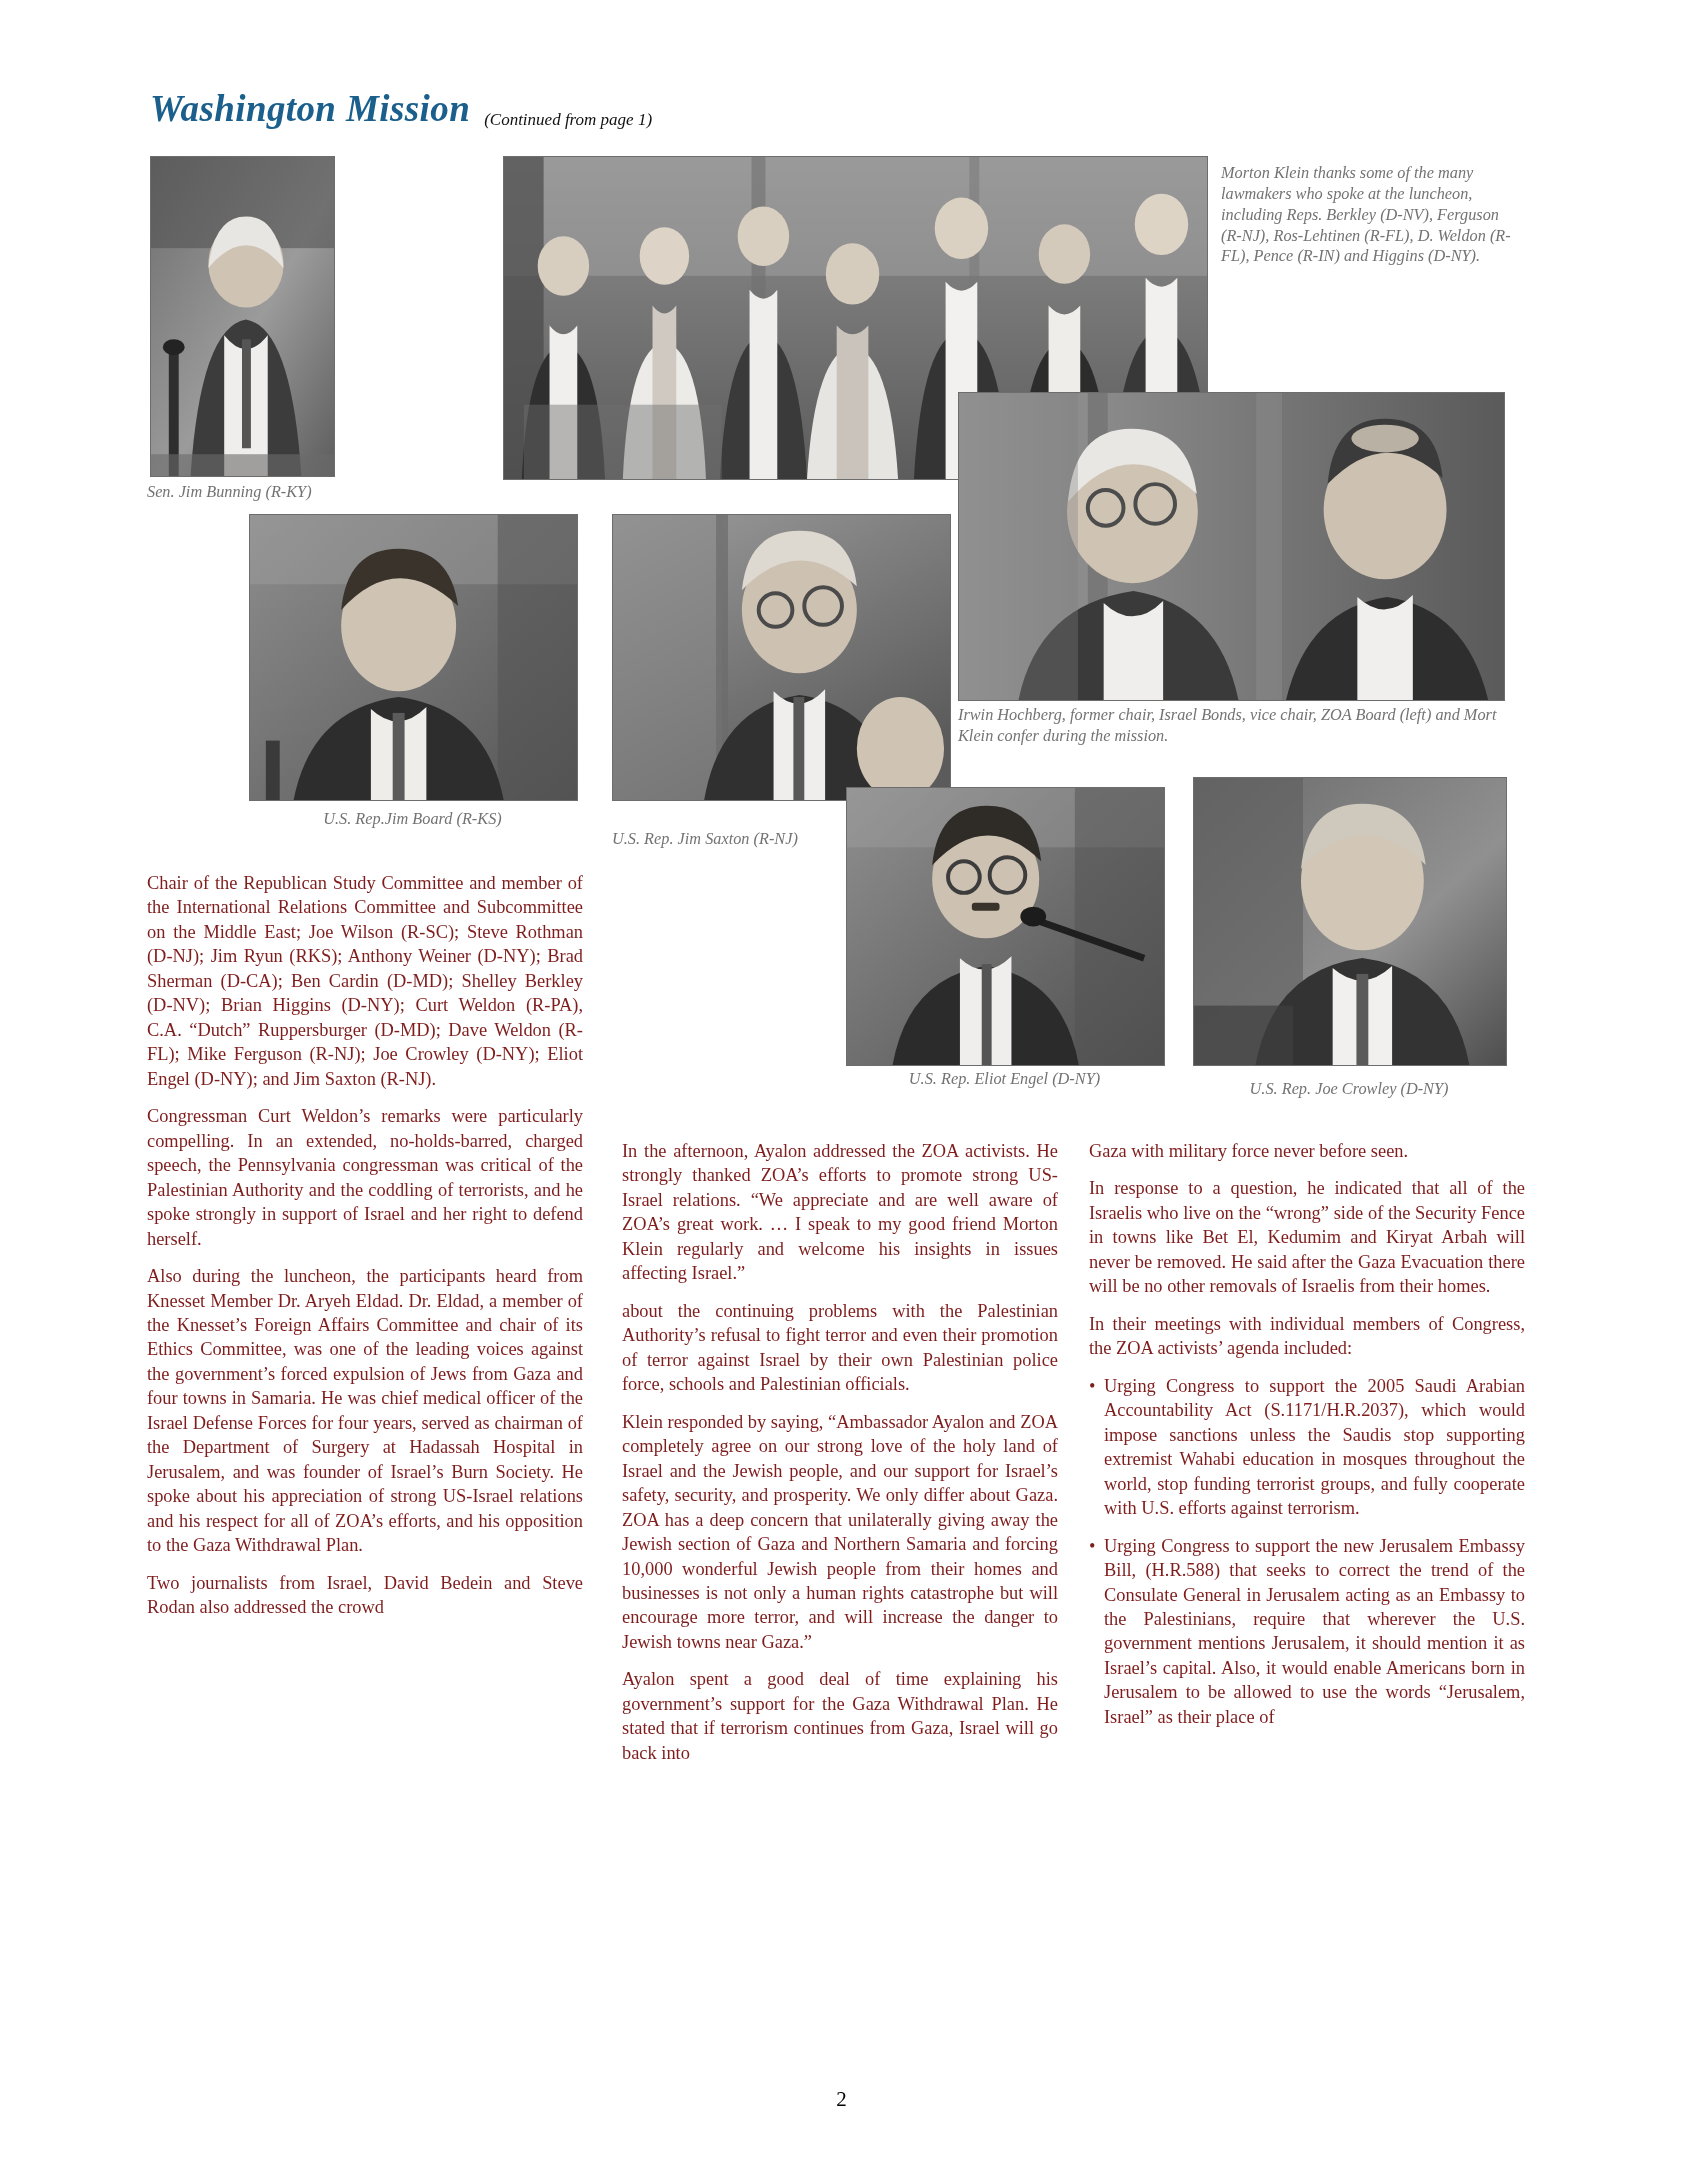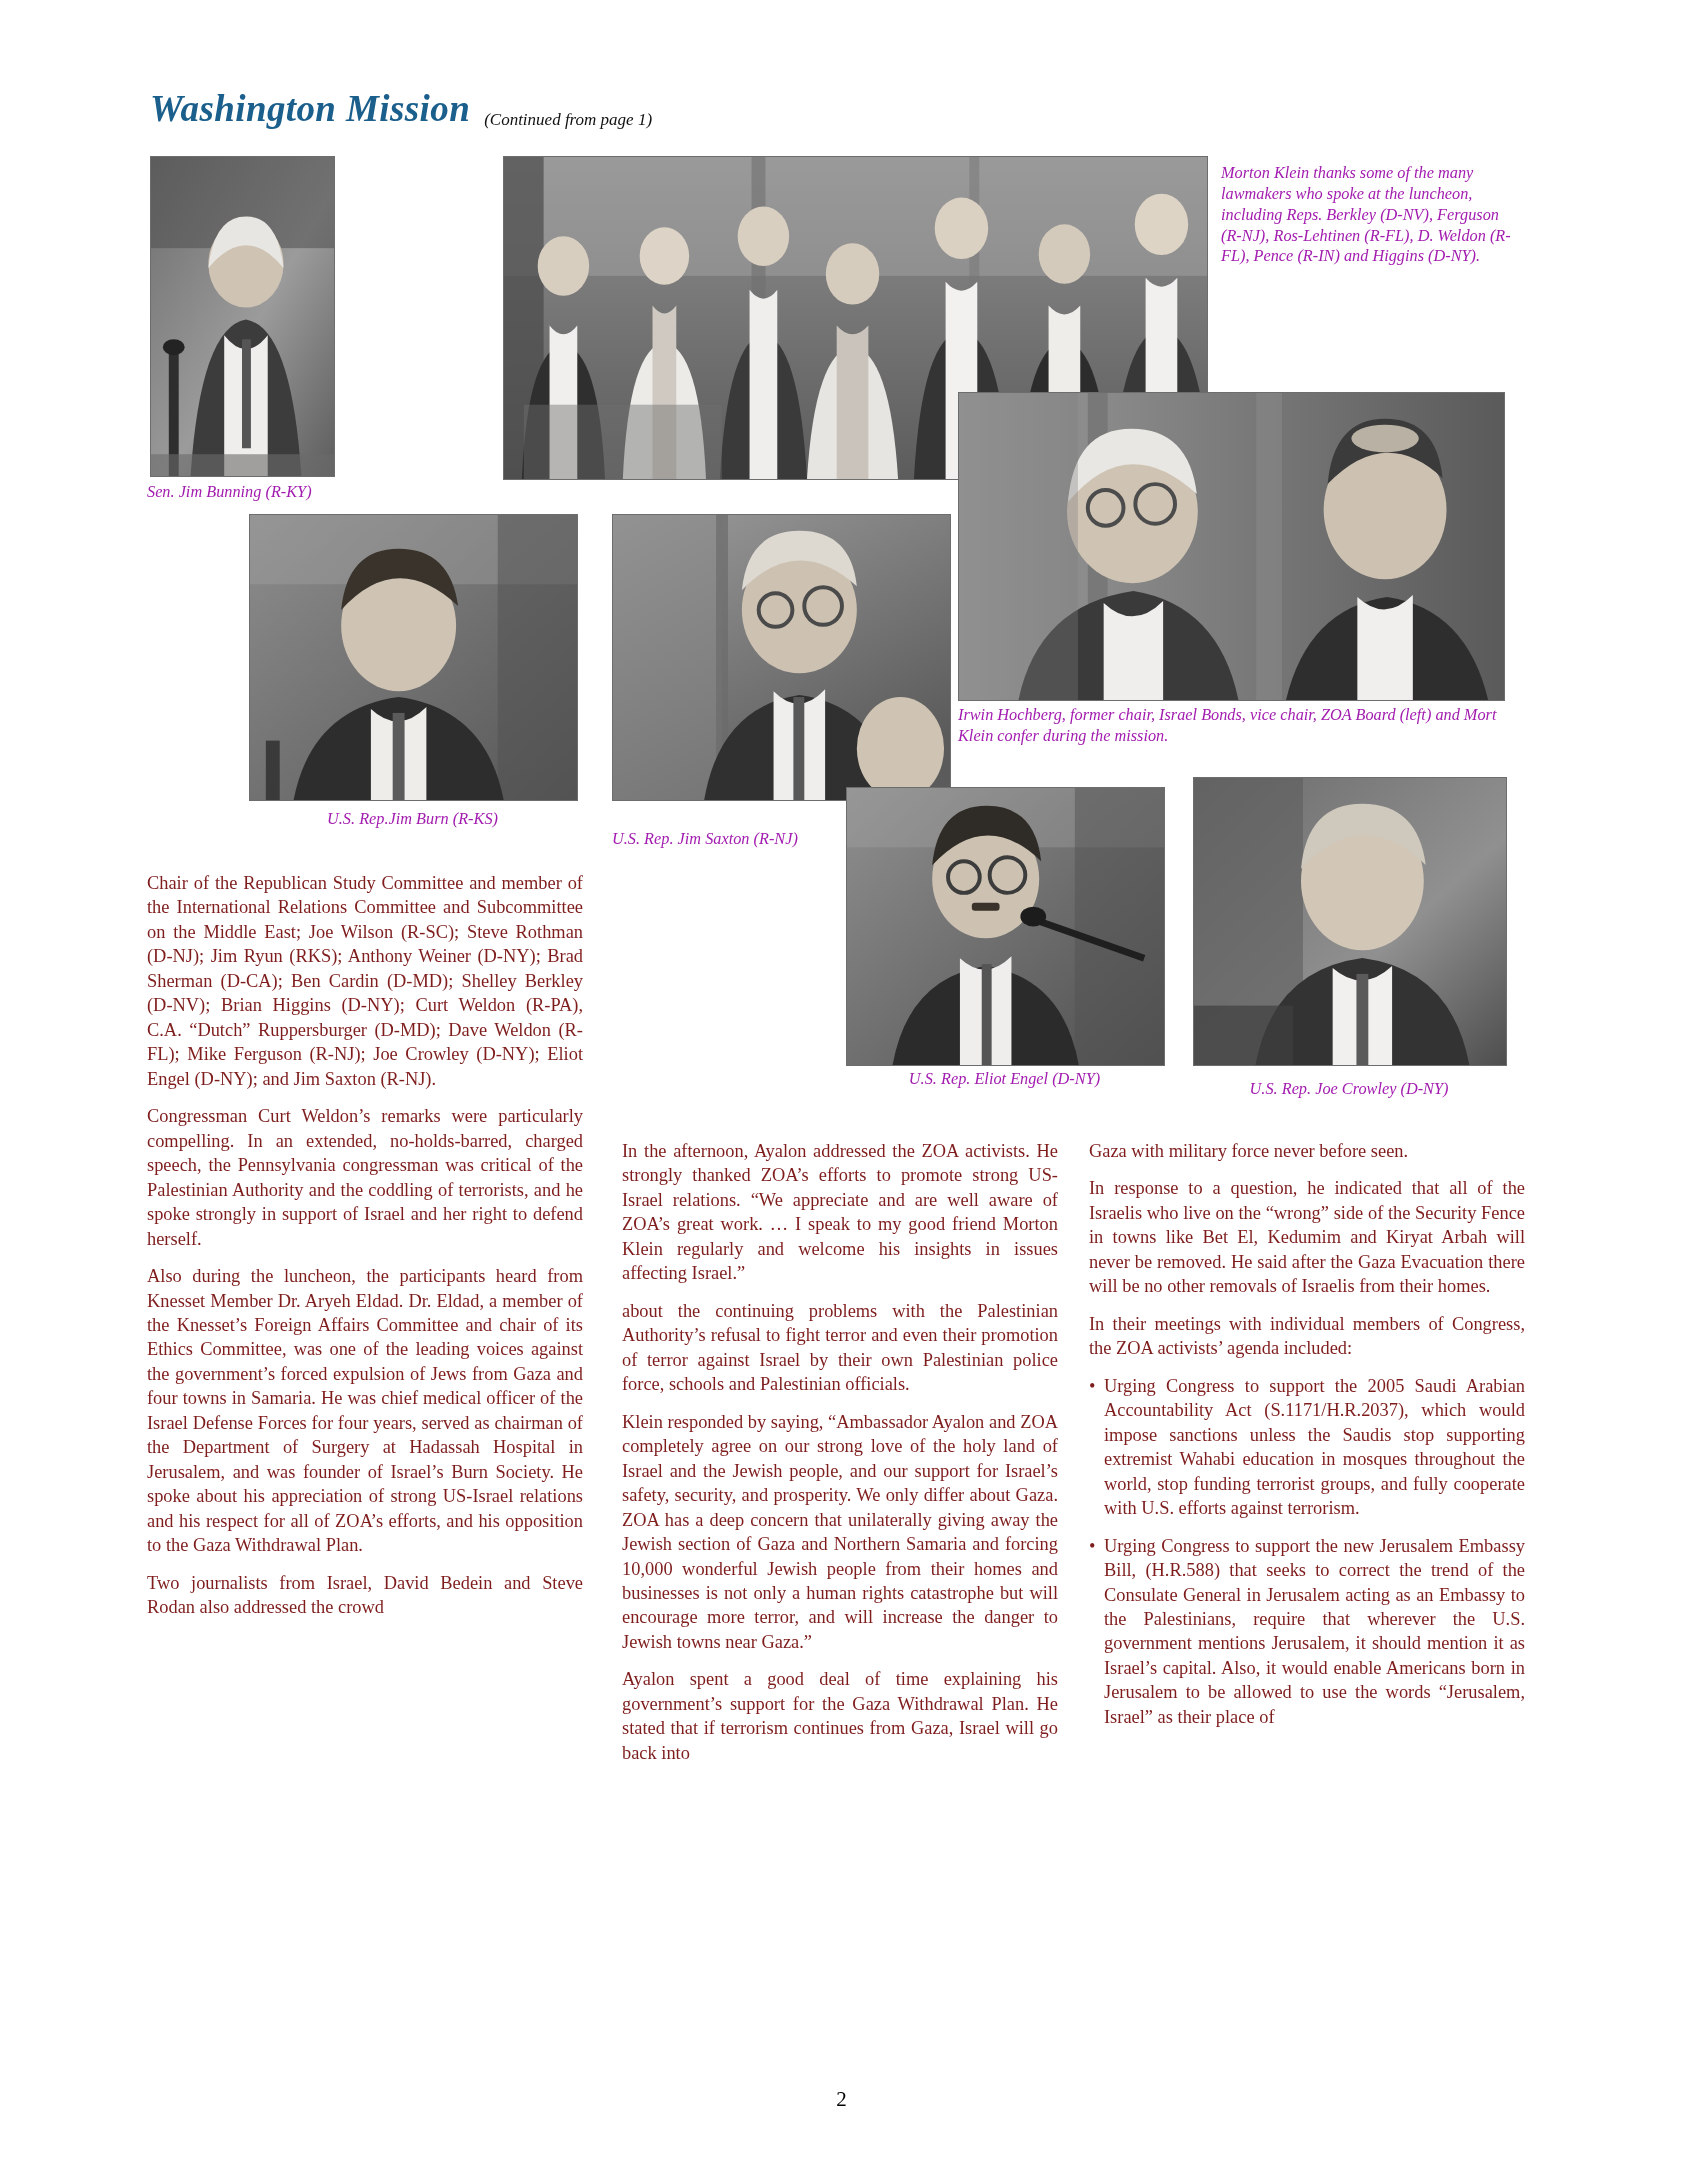--- a/index.html
+++ b/index.html
@@ -54,21 +54,21 @@
     background: #8a8a8a;
     overflow: hidden;
     border: 1px solid #6d6d6d;
   }
   .caption {
     position: absolute;
     font-family: "Liberation Serif", serif;
     font-style: italic;
     font-size: 16.3px;
     line-height: 1.28;
-    color: #a21caf;
+    color: #737373;
   }
 
   
   #photo-bunning { left: 150px; top: 156px; width: 183px; height: 319px; }
   #cap-bunning  { left: 147px; top: 482px; width: 257px; }
 
   #photo-group { left: 503px; top: 156px; width: 703px; height: 322px; }
   #cap-group   { left: 1221px; top: 163px; width: 297px; }
 
   #photo-hochberg { left: 958px; top: 392px; width: 545px; height: 307px; }
@@ -255,21 +255,21 @@
       <rect x="0" y="0" width="330" height="70" fill="#a3a3a3" opacity="0.4"></rect>
       <rect x="250" y="0" width="80" height="288" fill="#4f4f4f" opacity="0.5"></rect>
       <ellipse cx="150" cy="112" rx="58" ry="66" fill="#cfc4b4"></ellipse>
       <path d="M92 96 q56 -62 118 -4 q-8 -58 -60 -58 q-52 0 -58 62 z" fill="#39332c"></path>
       <path d="M44 288 q18 -92 106 -104 q88 12 106 104 z" fill="#2d2d2d"></path>
       <path d="M122 196 q28 26 56 -2 l0 94 l-56 0z" fill="#eeedea"></path>
       <rect x="144" y="200" width="12" height="88" fill="#5b5b5b"></rect>
       <rect x="16" y="228" width="14" height="60" fill="#3a3a3a"></rect>
     </svg>
   </div>
-  <div class="caption" id="cap-ryun">U.S. Rep.Jim Burn (R-KS)</div>
+  <div class="caption" id="cap-ryun">U.S. Rep.Jim Board (R-KS)</div>
 
   <div class="photo" id="photo-saxton">
     <svg width="100%" height="100%" viewBox="0 0 340 288" preserveAspectRatio="none">
       <defs>
         <linearGradient id="gs" x1="0" y1="0" x2="0.6" y2="1">
           <stop offset="0%" stop-color="#9b9b9b"></stop>
             <stop offset="100%" stop-color="#5b5b5b"></stop>
         </linearGradient>
       </defs>
       <rect width="340" height="288" fill="url(#gs)"></rect>

